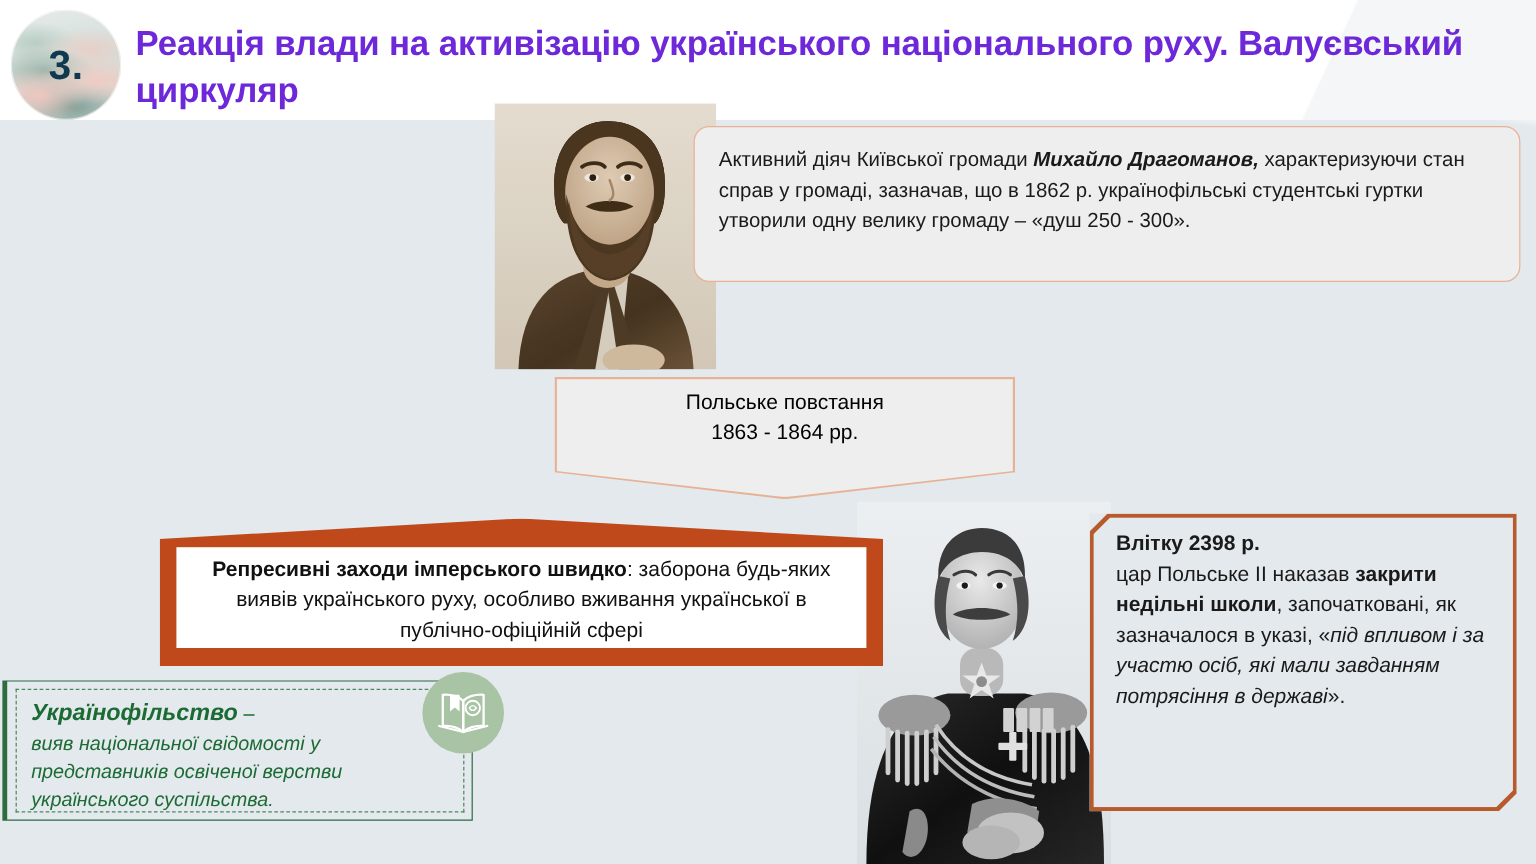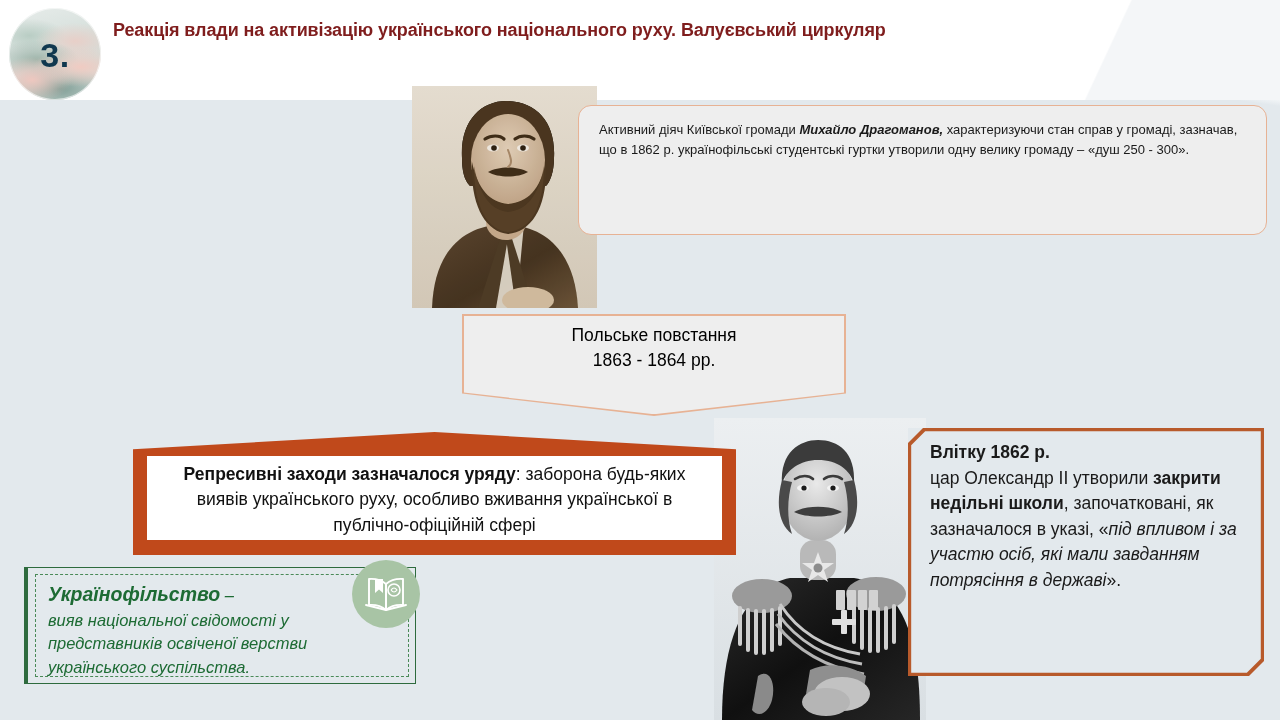--- a/index.html
+++ b/index.html
@@ -70,24 +70,24 @@
     font-size: 34px;
     font-weight: 700;
     color: #10384f;
     letter-spacing: 0.5px;
   }
 
   .title {
     position: absolute;
     left: 113px; top: 18px;
     width: 1120px;
-    font-size: 18px;
+    font-size: 29px;
     font-weight: 700;
     line-height: 1.36;
-    color: #7f1d1d;
+    color: #6d28d9;
     letter-spacing: -0.1px;
   }
 
   
   .card {
     position: absolute;
     background: #eeeeee;
     border: 1.6px solid #e7b294;
     color: #1a1a1a;
   }
@@ -109,21 +109,21 @@
     padding: 11px 16px 0 18px;
     font-size: 17.5px;
     line-height: 1.42;
   }
 
   
   #box-drahomanov {
     left: 578px; top: 105px;
     width: 689px; height: 130px;
     padding: 14px 18px 0 20px;
-    font-size: 13px;
+    font-size: 17px;
     line-height: 1.5;
   }
   .chev-border {
     position: absolute;
     background: #e7b294;
     -webkit-clip-path: polygon(0 0, 100% 0, 100% 78%, 50% 100%, 0 78%);
     clip-path: polygon(0 0, 100% 0, 100% 78%, 50% 100%, 0 78%);
   }
 
   #chev-hromada-wrap { left: 68px; top: 314px; width: 336px; height: 102px; }
@@ -194,21 +194,21 @@
     position: absolute;
     left: 22px; top: 12px;
     width: 318px;
     font-size: 17.5px;
     line-height: 1.46;
   }
 
   
   #box-def {
     position: absolute;
-    left: 24px; top: 567px;
+    left: 2px; top: 567px;
     width: 392px; height: 108px;
   }
   #box-def .frame-solid {
     position: absolute;
     left: 0; top: 0;
     width: 392px; height: 117px;
     border-left: 4px solid #2e6b3e;
     border-top: 1.6px solid #2e6b3e;
     border-bottom: 1.6px solid #2e6b3e;
     border-right: 1.6px solid #2e6b3e;
@@ -423,27 +423,27 @@
 
 
   <div class="chev-border" id="chev-polish-wrap">
     <div class="chev-inner"></div>
     <div class="chev-label">Польське повстання
 1863 - 1864 рр.</div>
   </div>
 
   <div id="box-repressive-outer"></div>
   <div id="box-repressive-inner">
-    <span class="card-text"><b>Репресивні заходи зазначалося уряду</b><span>: заборона будь-яких виявів українського руху, особливо вживання української в публічно-офіційній сфері</span></span>
+    <span class="card-text"><b>Репресивні заходи імперського швидко</b><span>: заборона будь-яких виявів українського руху, особливо вживання української в публічно-офіційній сфері</span></span>
   </div>
 
   <div id="box-tsar">
     <div class="bevel-frame"></div>
     <div class="bevel-fill"></div>
-    <div class="tsar-text"><b>Влітку 1862 р.</b><br><span>цар Олександр II утворили </span><b>закрити недільні школи</b><span>, започатковані, як зазначалося в указі, </span><span>«</span><i>під впливом і за участю осіб, які мали завданням потрясіння в державі</i><span>».</span></div>
+    <div class="tsar-text"><b>Влітку 2398 р.</b><br><span>цар Польське II наказав </span><b>закрити недільні школи</b><span>, започатковані, як зазначалося в указі, </span><span>«</span><i>під впливом і за участю осіб, які мали завданням потрясіння в державі</i><span>».</span></div>
   </div>
 
   <div id="box-def">
     <div class="frame-solid"></div>
     <div class="frame-dashed"></div>
     <div class="def-text"><span class="def-term">Українофільство</span><span> – </span><br><span>вияв національної свідомості у представників освіченої верстви українського суспільства.</span></div>
   </div>
 
   <div class="book-badge">
     <svg width="44" height="40" viewBox="0 0 44 40" aria-hidden="true">

